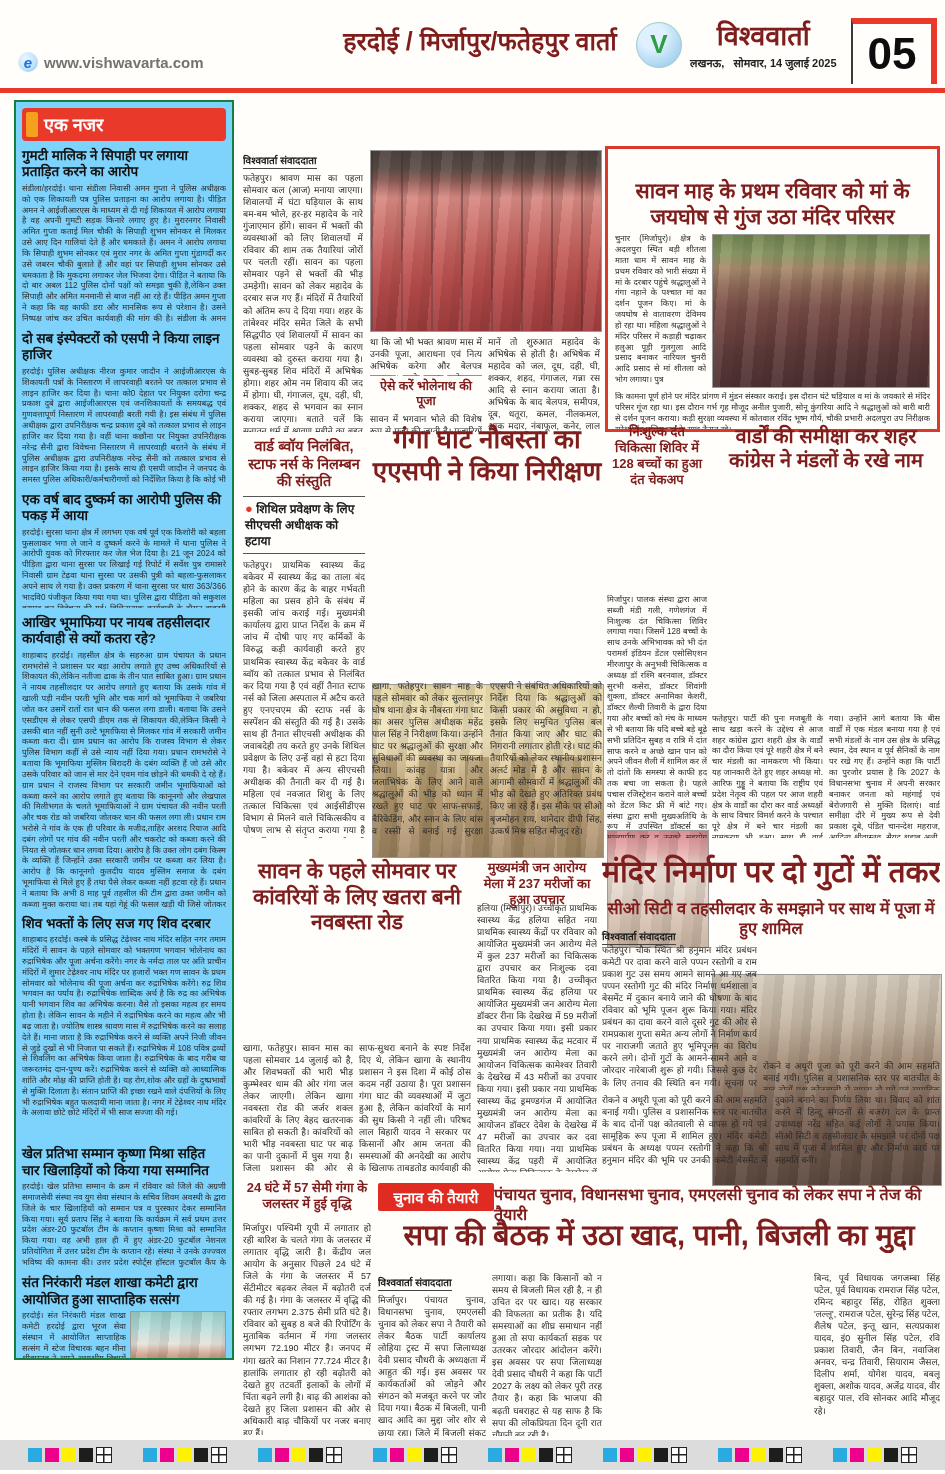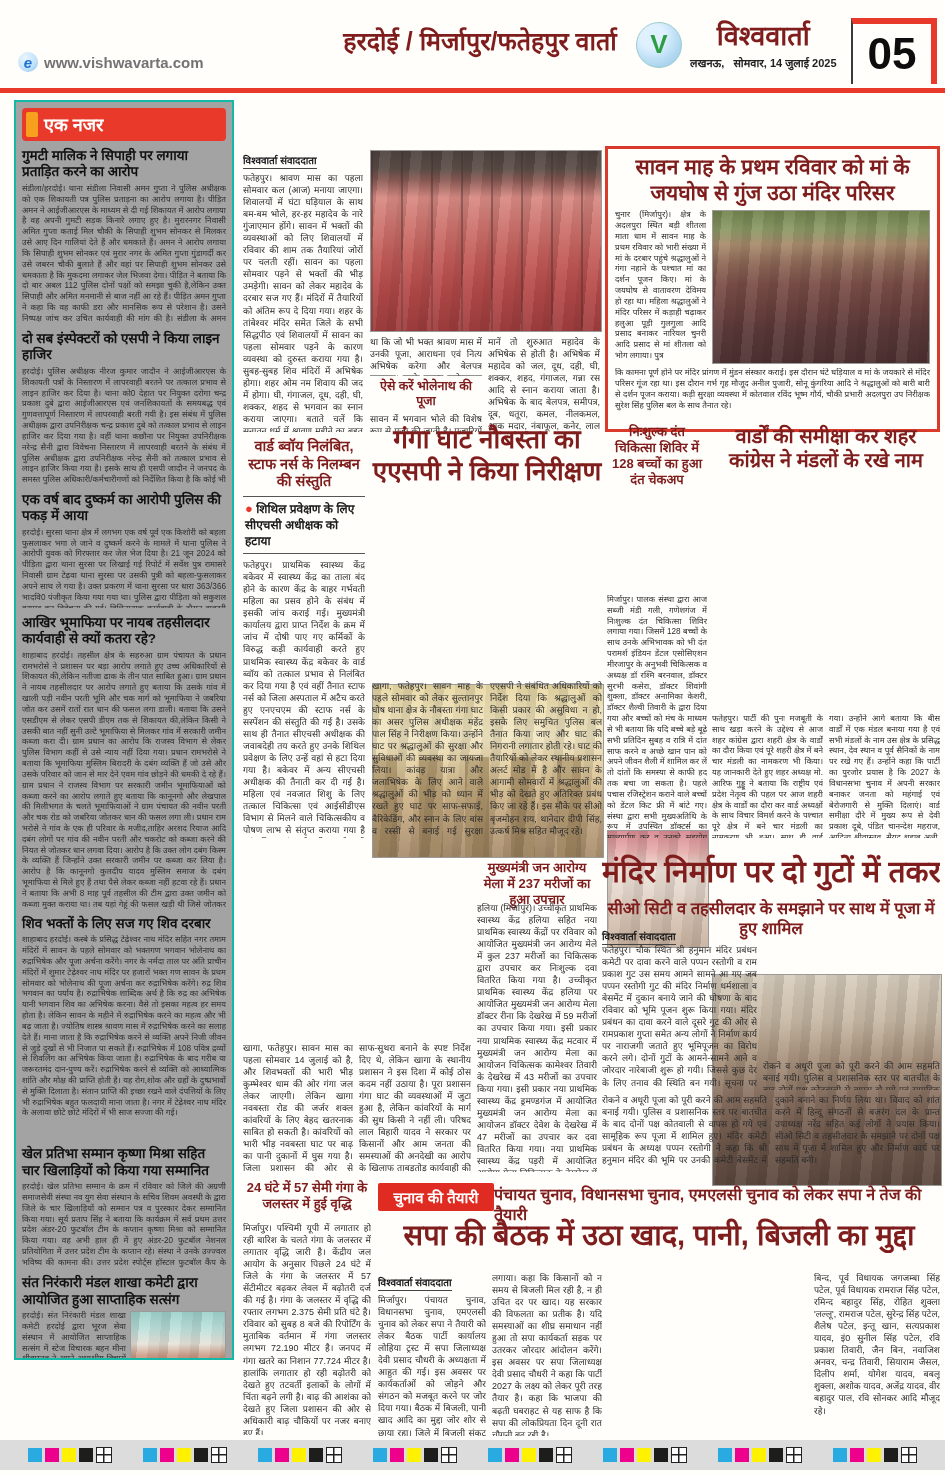--- a/index.html
+++ b/index.html
@@ -16,21 +16,21 @@
   .ph-temple{background:linear-gradient(180deg,#4e4340 0,#5d4f48 10%,#8a5a54 16%,#d98b84 26%,#cf7670 40%,#c25b58 60%,#b44a49 78%,#a03d3e 100%);}
   .ph-temple::before{content:"";position:absolute;inset:0;background:repeating-linear-gradient(90deg,rgba(70,45,45,.38) 0 2px,transparent 2px 30px);}
   .ph-crowd{background:linear-gradient(180deg,#74864f 0,#8b9a66 12%,#a98c6d 22%,#8f6a58 34%,#7c4f49 48%,#6e4440 62%,#5d3a3a 78%,#4e3232 100%);}
   .ph-police{background:linear-gradient(180deg,#ead9a6 0,#f2e7c4 30%,#e5d2a6 45%,#d3ba8e 60%,#bfa47e 78%,#a98e6e 100%);}
   .ph-police::before{content:"";position:absolute;left:0;right:0;top:42%;bottom:0;
      background:repeating-linear-gradient(90deg,rgba(140,115,75,.5) 0 24px,transparent 24px 46px);}
   .ph-dental{background:linear-gradient(180deg,#d98a92 0,#e7b0ae 18%,#efe3da 34%,#e3d5c9 55%,#d8c4b4 75%,#c9b2a0 100%);}
   .ph-congress{background:linear-gradient(180deg,#d9cfc0 0,#c7b8a4 22%,#a9937e 40%,#8a7262 58%,#70594c 78%,#5c483e 100%);}
   .ph-satsang{background:linear-gradient(180deg,#9ed3cc 0,#bfe2dd 30%,#e8e4da 55%,#cf9f8a 75%,#b77c6c 100%);}
   .red-rule{background:#e8392b;}
-  .ek-box{border:2px solid #14b8a6;background:#a3a3a3;}
+  .ek-box{border:2px solid #15803d;background:#7dd3fc;}
   .ek-band{background:#e8392b;border-radius:4px;position:relative;color:#fff;font-weight:bold;font-size:18px;
            padding:4px 8px 5px 22px;}
   .ek-band::before{content:"";position:absolute;left:4px;top:4px;bottom:4px;width:12px;background:#f7a01d;border-radius:2px;}
   .ek-art{margin-top:7px;}
   .ek-hl{font-size:13.5px;font-weight:bold;line-height:1.22;color:#111;margin-bottom:3px;}
   .bullet-box{border-top:1.5px solid #555;border-bottom:1.5px solid #555;padding:4px 2px;margin:5px 0;
               font-size:12px;font-weight:bold;line-height:1.3;position:relative;}
   .red-dot{color:#e8392b;font-size:13px;}
   .badge{background:#e02b22;color:#fff;font-weight:bold;font-size:15px;text-align:center;
          padding:4px 6px;border-radius:2px;}
@@ -128,21 +128,21 @@
 
   <div class="abs" style="left:370px;top:336px;width:112px;height:96px;overflow:hidden;">
     <div class="body-txt" style="height:40px;">था कि जो भी भक्त श्रावण मास में उनकी पूजा, आराधना एवं नित्य अभिषेक करेगा और बेलपत्र चढ़ाएगा। उनके समस्त मनोकामना पूर्ण होगी। सावन महीने में ओम नमः शिवाय का जाप भर करने से सारे कष्ट दूर हो जाते हैं।</div>
     <div class="hl" style="font-size:12.5px;text-align:center;margin:3px 0;">ऐसे करें भोलेनाथ की पूजा</div>
     <div class="body-txt" style="height:30px;">सावन में भगवान भोले की विशेष रूप से पूजा की जाती है। पुजारियों की</div>
   </div>
 
   <div class="abs body-txt" style="left:488px;top:336px;width:112px;height:96px;">मानें तो शुरुआत महादेव के अभिषेक से होती है। अभिषेक में महादेव को जल, दूध, दही, घी, शक्कर, शहद, गंगाजल, गन्ना रस आदि से स्नान कराया जाता है। अभिषेक के बाद बेलपत्र, समीपत्र, दूब, धतूरा, कमल, नीलकमल, आक मदार, नंबाफूल, कनेर, लाल फूल से शिवजी को प्रसन्न किया जाता है। इसके साथ ही भोग के रूप में धतूरा, भांग और श्रीफल चढ़ाया जाता है।</div>
 
   <div class="abs" style="left:605px;top:146px;width:335px;height:286px;border:3px solid #d93a2b;box-sizing:border-box;padding:5px 7px;overflow:hidden;">
-    <div class="hl" style="font-size:21px;text-align:center;">सावन माह के प्रथम रविवार को मां के जयघोष से गुंज उठा मंदिर परिसर</div>
+    <div class="hl" style="font-size:21px;text-align:center;margin-top:24px;">सावन माह के प्रथम रविवार को मां के जयघोष से गुंज उठा मंदिर परिसर</div>
     <div style="display:flex;gap:6px;margin-top:5px;">
       <div class="small-txt" style="width:92px;height:152px;">चुनार (मिर्जापुर)। क्षेत्र के अदलपुरा स्थित बड़ी शीतला माता धाम में सावन माह के प्रथम रविवार को भारी संख्या में मां के दरबार पहुंचे श्रद्धालुओं ने गंगा नहाने के पश्चात मां का दर्शन पूजन किए। मां के जयघोष से वातावरण देविमय हो रहा था। महिला श्रद्धालुओं ने मंदिर परिसर में कड़ाही चढ़ाकर हलुआ पूड़ी गुलगुला आदि प्रसाद बनाकर नारियल चुनरी आदि प्रसाद से मां शीतला को भोग लगाया। पुत्र</div>
       <div class="photo ph-crowd" style="width:218px;height:152px;"></div>
     </div>
     <div class="small-txt" style="height:54px;margin-top:4px;">कि कामना पूर्ण होने पर मंदिर प्रांगण में मुंडन संस्कार कराई। इस दौरान घंटे घड़ियाल व मां के जयकारे से मंदिर परिसर गूंज रहा था। इस दौरान गर्भ गृह मौजूद अनील पुजारी, सोनू कुंगरिया आदि ने श्रद्धालुओं को बारी बारी से दर्शन पूजन कराया। कड़ी सुरक्षा व्यवस्था में कोतवाल रविंद भूष्म गौर्य, चौकी प्रभारी अदलपुरा उप निरीक्षक सुरेश सिंह पुलिस बल के साथ तैनात रहे।</div>
   </div>
 
   <div class="abs" style="left:243px;top:438px;width:122px;height:400px;overflow:hidden;">
     <div class="hl" style="font-size:14.5px;text-align:center;">वार्ड ब्वॉय निलंबित, स्टाफ नर्स के निलम्बन की संस्तुति</div>
     <div class="bullet-box">
@@ -159,20 +159,21 @@
 
   <div class="abs hl" style="left:607px;top:424px;width:100px;font-size:13px;text-align:center;">निःशुल्क दंत चिकित्सा शिविर में 128 बच्चों का हुआ दंत चेकअप</div>
   <div class="abs photo ph-dental" style="left:607px;top:474px;width:100px;height:116px;"></div>
   <div class="abs small-txt" style="left:607px;top:595px;width:100px;height:243px;">मिर्जापुर। पालक संस्था द्वारा आज सब्जी मंडी गली, गणेशगंज में निःशुल्क दंत चिकित्सा शिविर लगाया गया। जिसमें 128 बच्चों के साथ उनके अभिभावक को भी दंत परामर्श इंडियन डेंटल एसोसिएशन मीरजापुर के अनुभवी चिकित्सक व अध्यक्ष डॉ रश्मि बरनवाल, डॉक्टर सुरभी कसेरा, डॉक्टर शिवांगी शुक्ला, डॉक्टर अनामिका केशरी, डॉक्टर शैल्वी तिवारी के द्वारा दिया गया और बच्चों को मंच के माध्यम से भी बताया कि यदि बच्चे बड़े बूढ़े सभी प्रतिदिन सुबह व रात्रि में दांत साफ करने व अच्छे खान पान को अपने जीवन शैली में शामिल कर लें तो दांतों कि समस्या से काफी हद तक बचा जा सकता है। पहले पचास रजिस्ट्रेशन कराने वाले बच्चों को डेंटल किट फ्री में बांटे गए। संस्था द्वारा सभी मुख्यअतिथि के रूप में उपस्थित डॉक्टर्स का माल्यार्पण कर व उनको सहयोग सम्मान पत्र देकर सम्मानित किया गया। कार्यक्रम में संस्था की ओर से अर्चना चंदेलश्वाल, बिंदु रैदानी, दीया उमर, गीता गुप्ता, हिन्ना लिसोदिया, अभिषेक साहू, आशीष जायसवाल, प्रयाग मौर्य, नेहा कुमारी, काजल गुप्ता, निलंता कलेश, पूर्णिमा गुप्ता, आर्य मोदनवाल आदि उपस्थित रहे।</div>
 
   <div class="abs hl" style="left:712px;top:424px;width:228px;font-size:20px;text-align:center;">वार्डों की समीक्षा कर शहर कांग्रेस ने मंडलों के रखे नाम</div>
   <div class="abs photo ph-congress" style="left:712px;top:500px;width:228px;height:210px;"></div>
   <div class="abs small-txt" style="left:712px;top:714px;width:111px;height:124px;">फतेहपुर। पार्टी की पुनः मजबूती के साथ खड़ा करने के उद्देश्य से आज शहर कांग्रेस द्वारा शहरी क्षेत्र के वार्डों का दौरा किया एवं पूरे शहरी क्षेत्र में बने चार मंडली का नामकरण भी किया। यह जानकारी देते हुए शहर अध्यक्ष मो. आरिफ गुड्डू ने बताया कि राष्ट्रीय एवं प्रदेश नेतृत्व की पहल पर आज शहरी क्षेत्र के वार्डों का दौरा कर वार्ड अध्यक्षों के साथ विचार विमर्श करने के पश्चात पूरे क्षेत्र में बने चार मंडली का नामकरण भी हुआ। साथ ही वार्ड अध्यक्षों को दो दिन के अंदर ब्लॉक कमेटी देने का निर्देश भी जारी किया</div>
   <div class="abs small-txt" style="left:829px;top:714px;width:111px;height:124px;">गया। उन्होंने आगे बताया कि बीस वार्डों में एक मंडल बनाया गया है एवं सभी मंडलों के नाम उस क्षेत्र के प्रसिद्ध स्थान, देव स्थान व पूर्व सैनिकों के नाम पर रखे गए हैं। उन्होंने कहा कि पार्टी का पुरजोर प्रयास है कि 2027 के विधानसभा चुनाव में अपनी सरकार बनाकर जनता को महंगाई एवं बेरोजगारी से मुक्ति दिलाएं। वार्ड समीक्षा दौरे में मुख्य रूप से देवी प्रकाश दूबे, पंडित चानन्देश महराज, आदित्य श्रीवास्तव, सैयद शहाब अली, अजय कुमार चन्ना, कौशल कुमार शुक्ला, सैयद राशिद अली, नसरीम आदि मौजूद रहे।</div>
 
+  <div class="abs hl" style="left:243px;top:858px;width:228px;font-size:21px;text-align:center;">सावन के पहले सोमवार पर कांवरियों के लिए खतरा बनी नवबस्ता रोड</div>
 
   <div class="abs body-txt" style="left:243px;top:1042px;width:110px;height:130px;">खागा, फतेहपुर। सावन मास का पहला सोमवार 14 जुलाई को है, और शिवभक्तों की भारी भीड़ कुम्भेश्वर धाम की ओर गंगा जल लेकर जाएगी। लेकिन खागा नवबस्ता रोड की जर्जर शक्ल कांवरियों के लिए बेहद खतरनाक साबित हो सकती है। कांवरियों को भारी भीड़ नवबस्ता घाट पर बाढ़ का पानी दुकानों में घुस गया है। जिला प्रशासन की ओर से अधिकारी कौन बन हालात पर नजर बनाए हुए हैं।</div>
   <div class="abs body-txt" style="left:359px;top:1042px;width:112px;height:130px;">साफ-सुथरा बनाने के स्पष्ट निर्देश दिए थे, लेकिन खागा के स्थानीय प्रशासन ने इस दिशा में कोई ठोस कदम नहीं उठाया है। पूरा प्रशासन गंगा घाट की व्यवस्थाओं में जुटा हुआ है, लेकिन कांवरियों के मार्ग की सुध किसी ने नहीं ली। परिषद लाल बिहारी यादव ने सरकार पर किसानों और आम जनता की समस्याओं की अनदेखी का आरोप के खिलाफ ताबड़तोड़ कार्यवाही की जा</div>
 
   <div class="abs hl" style="left:477px;top:860px;width:120px;font-size:13px;text-align:center;">मुख्यमंत्री जन आरोग्य मेला में 237 मरीजों का हुआ उपचार</div>
   <div class="abs body-txt" style="left:477px;top:902px;width:120px;height:270px;">हलिया (मिर्जापुर)। उच्चीकृत प्राथमिक स्वास्थ्य केंद्र हलिया सहित नया प्राथमिक स्वास्थ्य केंद्रों पर रविवार को आयोजित मुख्यमंत्री जन आरोग्य मेले में कुल 237 मरीजों का चिकित्सक द्वारा उपचार कर निःशुल्क दवा वितरित किया गया है। उच्चीकृत प्राथमिक स्वास्थ्य केंद्र हलिया पर आयोजित मुख्यमंत्री जन आरोग्य मेला डॉक्टर रीना कि देखरेख में 59 मरीजों का उपचार किया गया। इसी प्रकार नया प्राथमिक स्वास्थ्य केंद्र मटवार में मुख्यमंत्री जन आरोग्य मेला का आयोजन चिकित्सक कामेश्वर तिवारी के देखरेख में 43 मरीजों का उपचार किया गया। इसी प्रकार नया प्राथमिक स्वास्थ्य केंद्र ड्रमण्डगंज में आयोजित मुख्यमंत्री जन आरोग्य मेला का आयोजन डॉक्टर देवेश के देखरेख में 47 मरीजों का उपचार कर दवा वितरित किया गया। नया प्राथमिक स्वास्थ्य केंद्र पड़री में आयोजित आरोग्य मेला चिकित्सक के देखरेख में 39 मरीजों का उपचार कर दवा वितरित किया गया।</div>
 
   <div class="abs hl" style="left:602px;top:854px;width:338px;font-size:30px;text-align:center;white-space:nowrap;overflow:hidden;">मंदिर निर्माण पर दो गुटों में तकरार</div>
   <div class="abs hl" style="left:602px;top:898px;width:338px;font-size:16.5px;text-align:center;">सीओ सिटी व तहसीलदार के समझाने पर साथ में पूजा में हुए शामिल</div>
   <div class="abs" style="left:602px;top:926px;">

